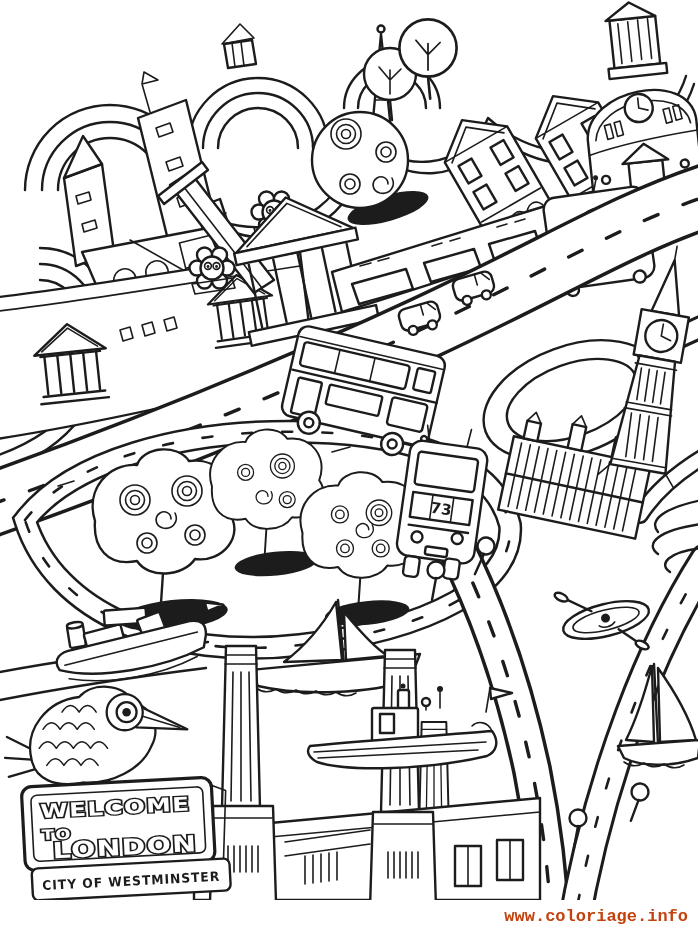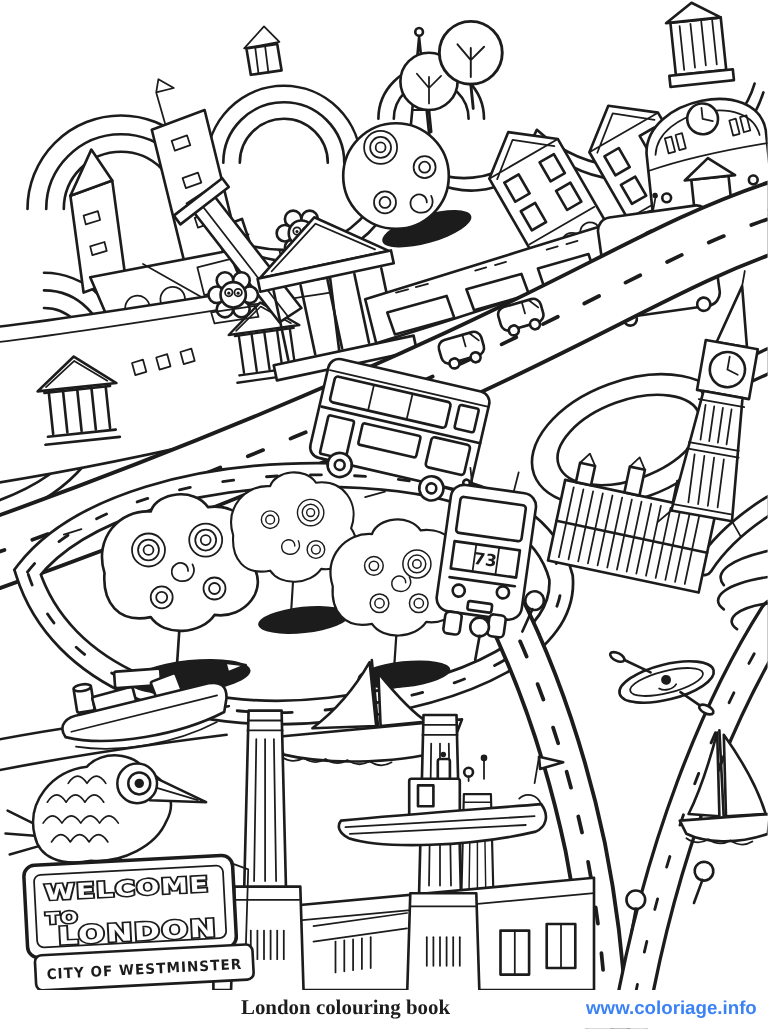--- a/index.html
+++ b/index.html
@@ -17,21 +17,21 @@
   .dash2{ fill:none; stroke:#1c1c1c; stroke-width:2.6; stroke-dasharray:10 30; stroke-linecap:round; }
   text { user-select:none; }
   .bubble { font-family:"DejaVu Sans",sans-serif; font-weight:700; fill:#ffffff;
             stroke:#1c1c1c; stroke-width:2.8px; paint-order:stroke; letter-spacing:1px; }
   .signsub { font-family:"DejaVu Sans",sans-serif; font-weight:700; fill:#1c1c1c; letter-spacing:1px; }
   .busnum  { font-family:"DejaVu Sans",sans-serif; font-weight:700; font-size:15px; fill:#1c1c1c; }
   #footer { position:absolute; left:0; right:0; top:900px; height:35px; background:#ffffff; }
   .caption { position:absolute; left:45%; transform:translateX(-50%); top:6px;
              font-family:"Liberation Serif",serif; font-weight:700; font-size:19px; color:#1d1d1d; }
   .watermark { position:absolute; right:10px; top:7px;
-             font-family:Liberation Sans, sans-serif; font-weight:700; font-size:17px; color:#3b82f6; }
+             font-family:Liberation Mono, monospace; font-weight:700; font-size:17px; color:#c2410c; }
 </style>
 </head>
 <body>
 
 <div id="page">
 <svg width="698" height="935" viewBox="0 0 698 935">
 <defs>
   <g id="rings3">
           <circle class="ink thin" r="15"></circle>
           <circle class="ink thin" r="9.5"></circle>
@@ -548,16 +548,15 @@
   <rect class="ink thin" x="33" y="791" width="172" height="66" rx="6"></rect>
   <text class="bubble" x="42" y="814" font-size="19" textLength="150" lengthAdjust="spacingAndGlyphs">WELCOME</text>
   <text class="bubble" x="42" y="836" font-size="14" textLength="30" lengthAdjust="spacingAndGlyphs">TO</text>
   <text class="bubble" x="52" y="855" font-size="22" textLength="145" lengthAdjust="spacingAndGlyphs">LONDON</text>
   <rect class="ink fw" x="30" y="864" width="198" height="32" rx="6"></rect>
   <text class="signsub" x="40" y="886" font-size="13" textLength="178" lengthAdjust="spacingAndGlyphs">CITY OF WESTMINSTER</text>
 </g>
 </svg>
 
 <div id="footer">
-  <div class="caption">London colouring book</div>
   <div class="watermark">www.coloriage.info</div>
 </div>
 </div>
 
 </body></html>

